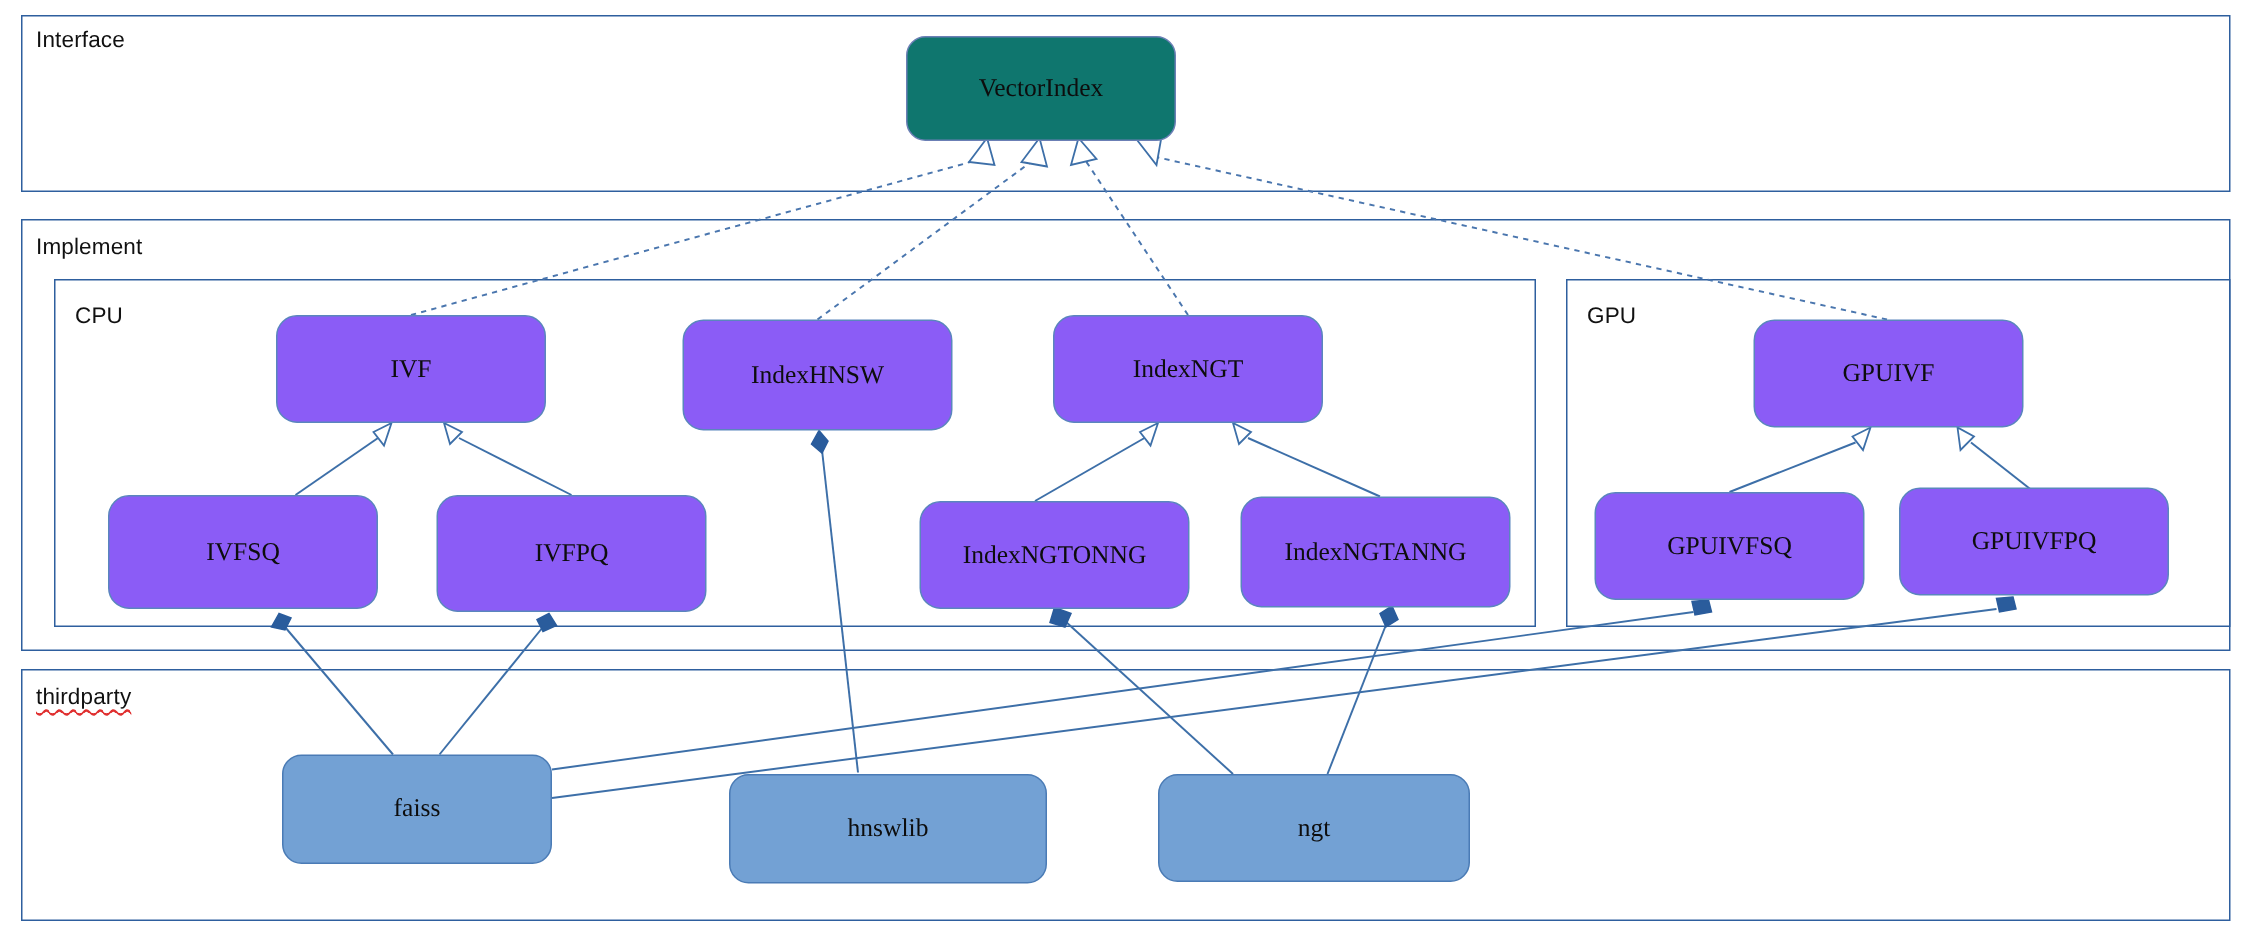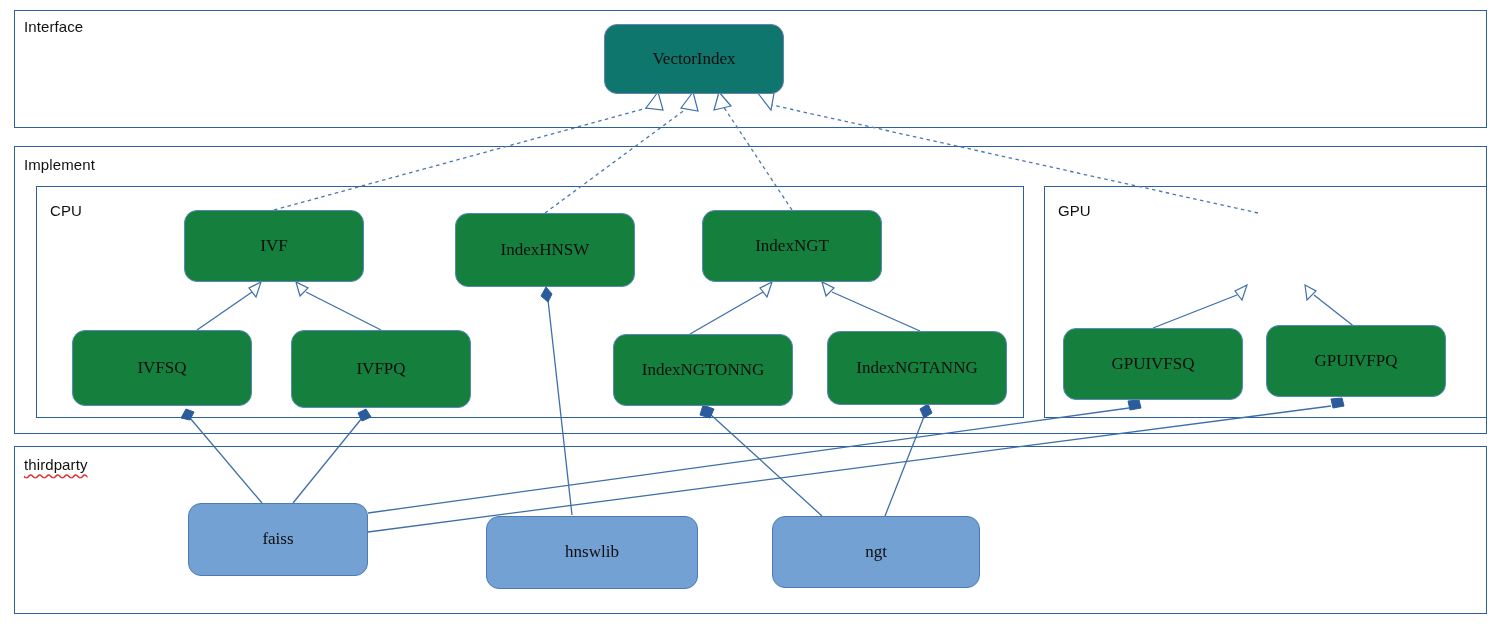--- a/index.html
+++ b/index.html
@@ -47,22 +47,23 @@
     font-family: "Liberation Serif", serif;
     font-size: 17px;
     line-height: 1.1;
     padding: 2px 6px;
   }
   .node.iface {
     background: #0f766e;
     border-color: #6b7fb5;
   }
   .node.impl {
-    background: #15803d;
+    background: #8b5cf6;
     border-color: #5a86bd;
+    border-radius: 14px;
   }
   .node.third {
     background: #73a1d4;
     border-color: #4a7bb5;
   }
   svg.edges {
     position: absolute;
     left: 0;
     top: 0;
     width: 1503px;
@@ -195,20 +196,21 @@
   <div class="node impl" style="left:291px; top:330px; width:180px; height:78px;">IVFPQ</div>
 
   <div class="node impl" style="left:455px; top:213px; width:180px; height:74px;">IndexHNSW</div>
 
   <div class="node impl" style="left:702px; top:210px; width:180px; height:72px;">IndexNGT</div>
 
   <div class="node impl" style="left:613px; top:334px; width:180px; height:72px;">IndexNGTONNG</div>
 
   <div class="node impl" style="left:827px; top:331px; width:180px; height:74px;">IndexNGTANNG</div>
 
+  <div class="node impl" style="left:1169px; top:213px; width:180px; height:72px;">GPUIVF</div>
 
   <div class="node impl" style="left:1063px; top:328px; width:180px; height:72px;">GPUIVFSQ</div>
 
   <div class="node impl" style="left:1266px; top:325px; width:180px; height:72px;">GPUIVFPQ</div>
 
   <div class="node third" style="left:188px; top:503px; width:180px; height:73px;">faiss</div>
 
   <div class="node third" style="left:486px; top:516px; width:212px; height:73px;">hnswlib</div>
 
   <div class="node third" style="left:772px; top:516px; width:208px; height:72px;">ngt</div>

